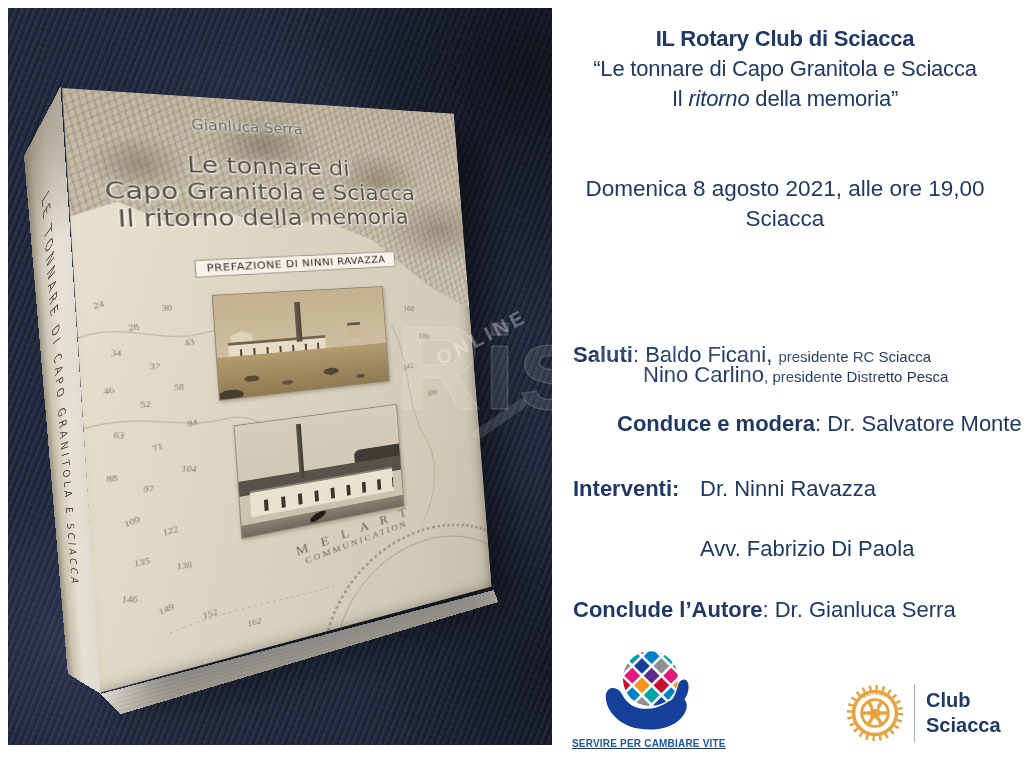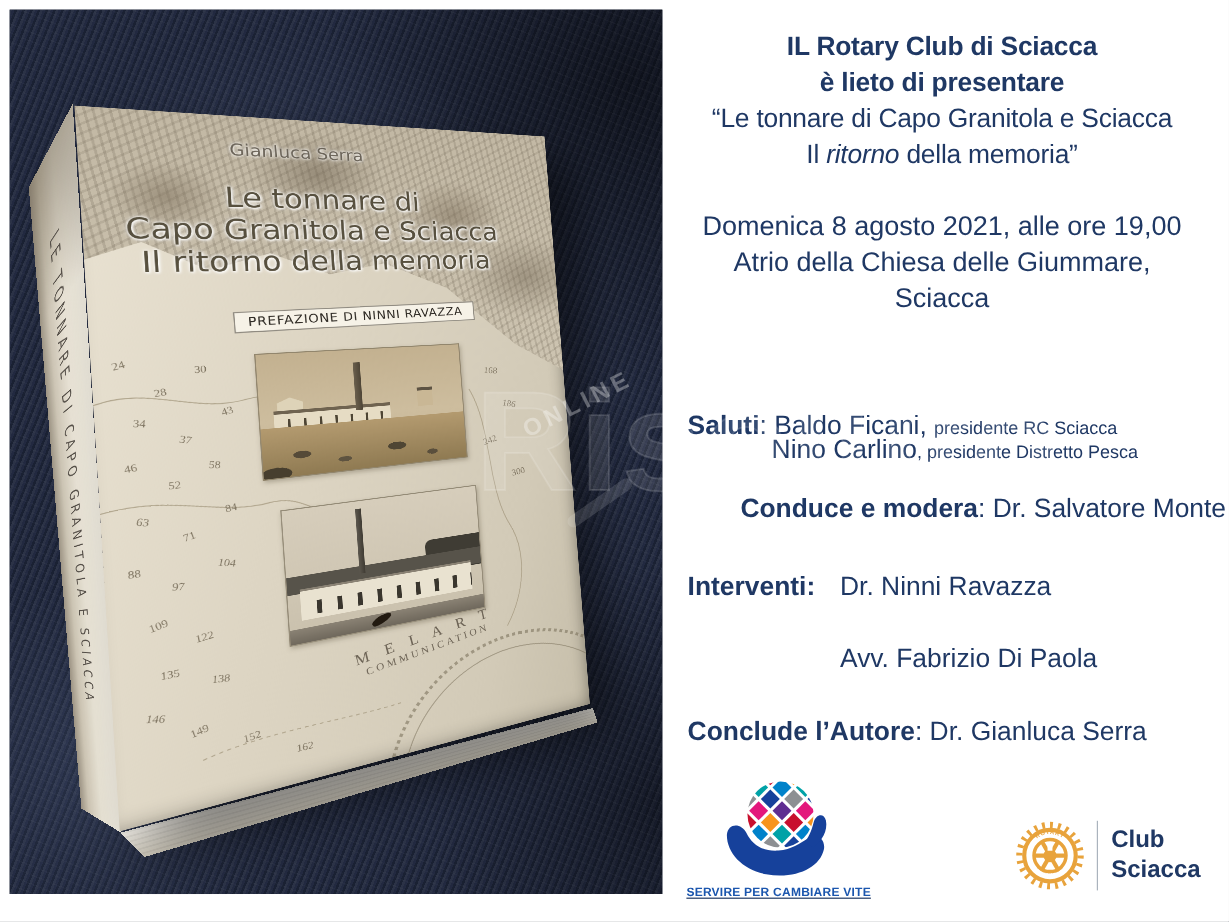--- a/index.html
+++ b/index.html
@@ -208,28 +208,26 @@
     </div>
   </div>
 
   <div class="wm-small">ONLINE</div>
   <div class="wm-large">Risoluto</div>
   <div class="wm-swoosh"></div>
 
   <div class="panel">
     <div class="hdr">
       <div class="b">IL Rotary Club di Sciacca</div>
-      <div class="b">è lieto di presentare</div>
       <div>“Le tonnare di Capo Granitola e Sciacca</div>
       <div><span>Il </span><span class="it">ritorno</span><span> della memoria”</span></div>
     </div>
 
     <div class="dateblk">
       <div>Domenica 8 agosto 2021, alle ore 19,00</div>
-      <div>Atrio della Chiesa delle Giummare,</div>
       <div>Sciacca</div>
     </div>
 
     <div class="line" style="left:21px;top:342px;"><span class="lab">Saluti</span><span>: Baldo Ficani, </span><span class="role">presidente RC Sciacca</span></div>
     <div class="line" style="left:91px;top:362px;"><span>Nino Carlino</span><span class="role">, presidente Distretto Pesca</span></div>
 
     <div class="line" style="left:21px;top:411px;margin-left:44px;"><span class="lab">Conduce e modera</span><span>: Dr. Salvatore Monte</span></div>
 
     <div class="line lab" style="left:21px;top:476px;">Interventi:</div>
     <div class="line" style="left:148px;top:476px;">Dr. Ninni Ravazza</div>

